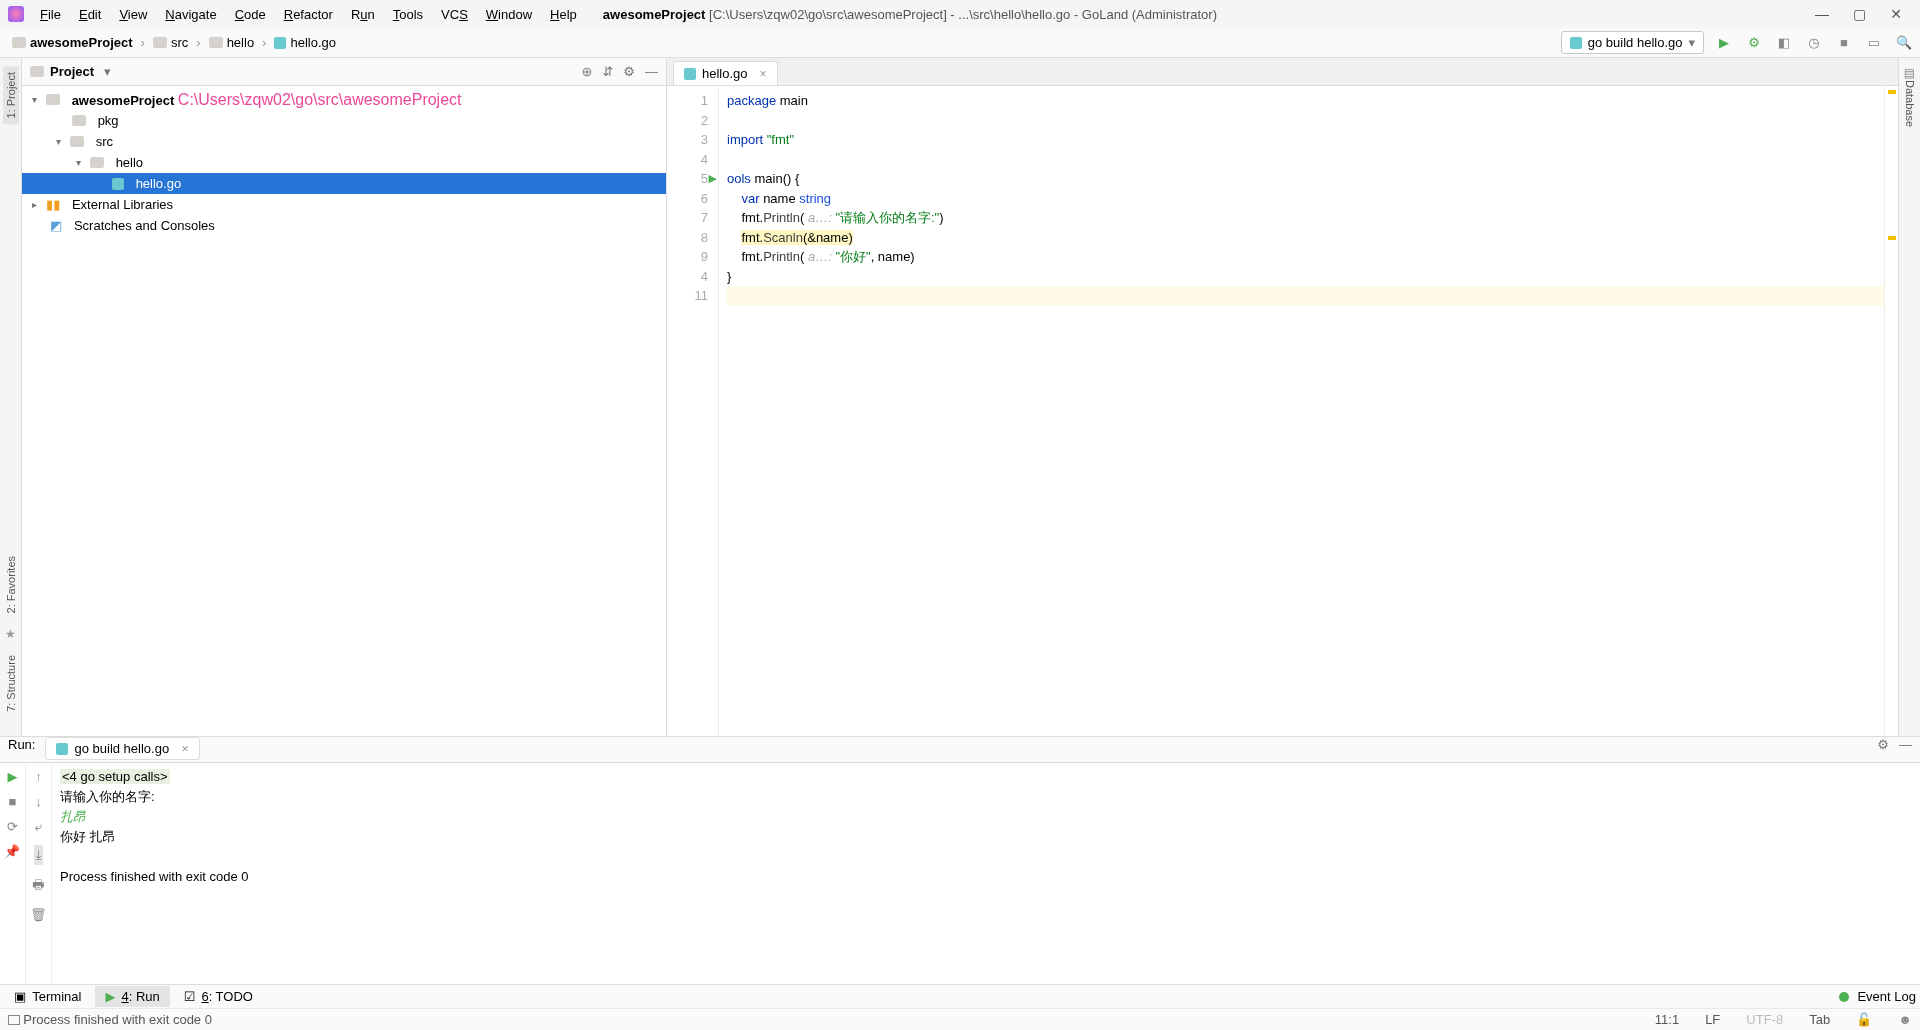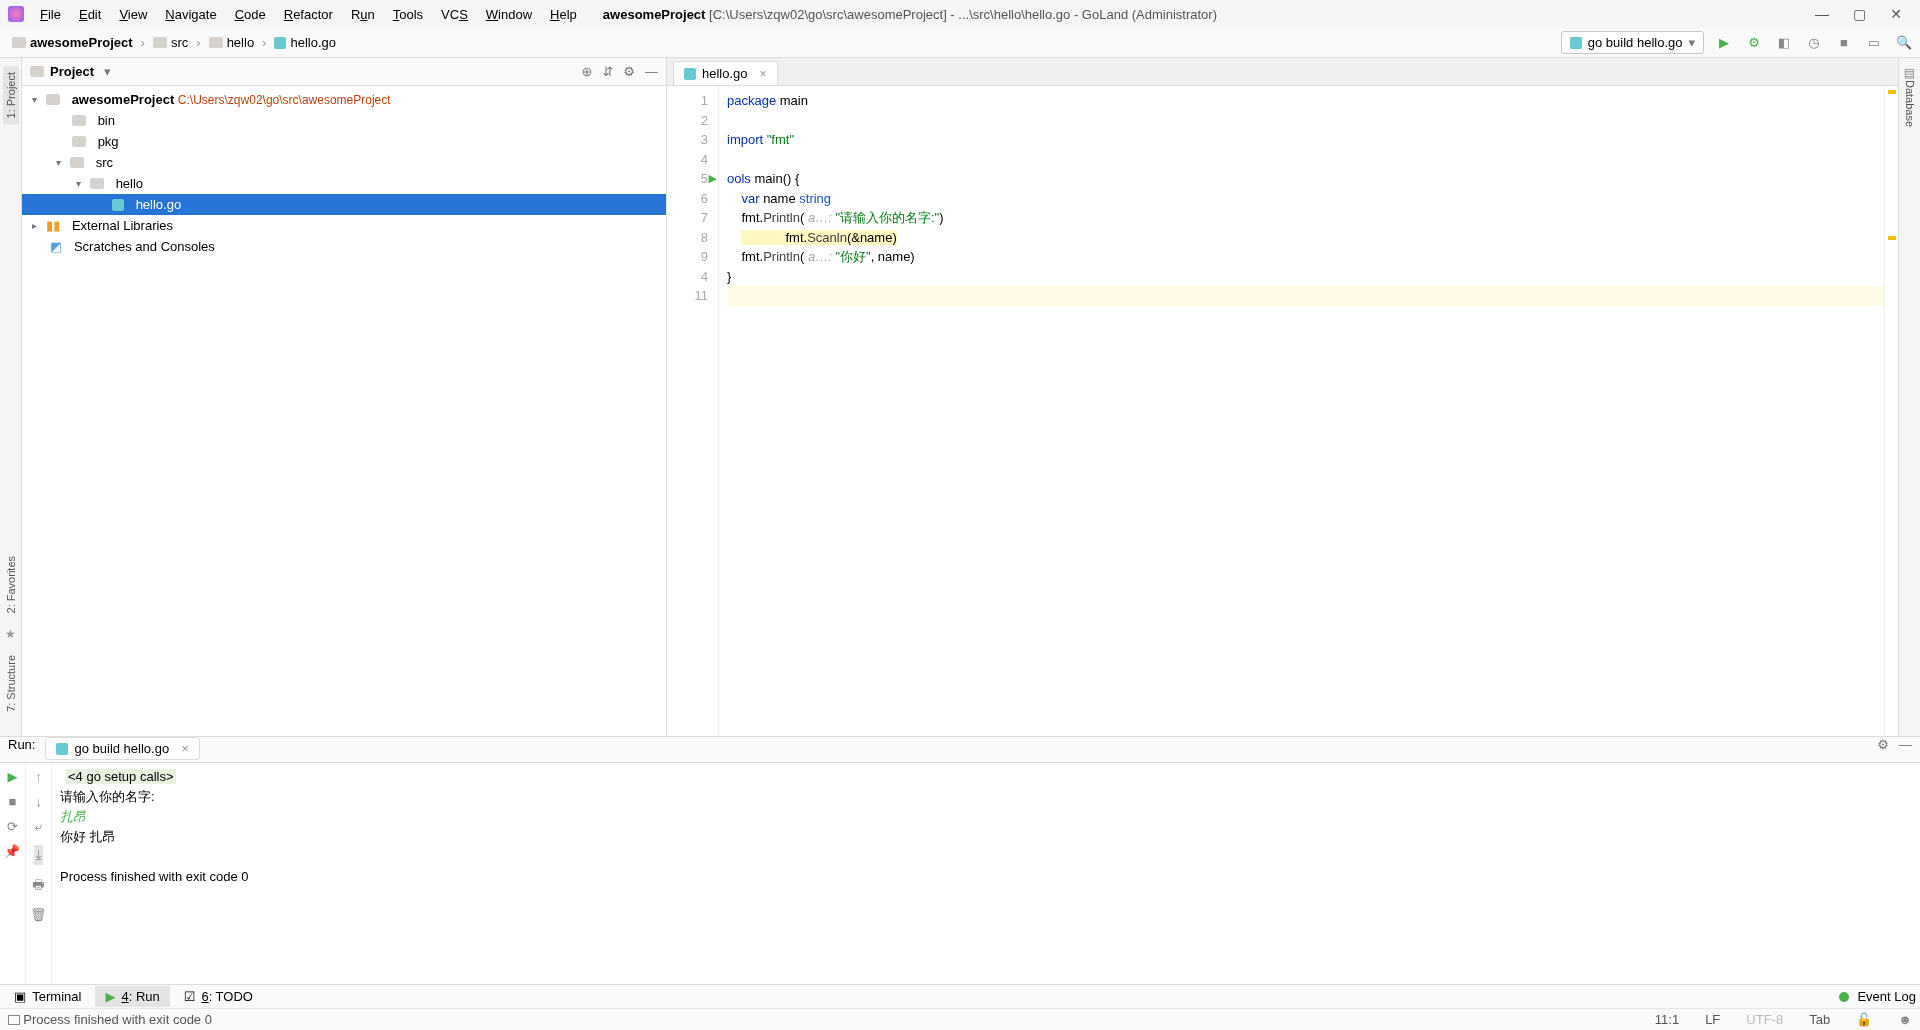--- a/index.html
+++ b/index.html
@@ -37,52 +37,52 @@
 
 .project-panel { width: 645px; display: flex; flex-direction: column; border-right: 1px solid #dcdcdc; }
 .panel-header { height: 28px; display: flex; align-items: center; padding: 0 8px; background: #fafafa; border-bottom: 1px solid #dcdcdc; text-align: right; }
 .panel-header .title { font-weight: 400; display: flex; align-items: center; gap: 6px; }
 .panel-header .actions { margin-left: auto; display: flex; gap: 10px; color: #777; }
 .tree { flex: 1; overflow: auto; padding-top: 3px; }
 .tree-row { display: flex; align-items: center; height: 21px; padding-left: 10px; gap: 4px; white-space: nowrap; }
 .tree-row.selected { background: #2675d6; color: #fff; }
 .indent { display: inline-block; }
 .expander { width: 10px; color: #777; font-size: 10px; }
-.node-text .path { color: #c2410c; font-size: 12px; }
+.node-text .path { color: #ec4899; font-size: 16px; }
 
 .editor-area { flex: 1; display: flex; flex-direction: column; min-width: 0; }
 .tabs { height: 28px; display: flex; align-items: flex-end; background: #f0f0f0; border-bottom: 1px solid #dcdcdc; }
 .tab { background: #fff; border: 1px solid #dcdcdc; border-bottom: none; padding: 4px 10px; display: flex; align-items: center; gap: 6px; margin-left: 6px; border-radius: 3px 3px 0 0; }
 .tab .close { color: #999; font-size: 12px; margin-left: 6px; }
 .editor { flex: 1; display: flex; font-family: "Consolas", monospace; font-size: 13px; line-height: 19.5px; background: #fff; position: relative; }
 .gutter { width: 52px; text-align: right; color: #aaa; padding: 5px 10px 0 0; background: #fff; border-right: 1px solid #eee; position: relative; }
 .gutter .ln { height: 19.5px; }
 .gutter .play-gutter { position: absolute; right: 1px; color: #4caf50; font-size: 11px; }
 .code { flex: 1; padding: 5px 0 0 8px; }
 .code .line { height: 19.5px; white-space: pre; }
 .code .current { background: #fffbe6; }
-.hl { background: #fff7c2; padding-left: 44px; }
+.hl { background: #fff7c2; }
 .kw { color: #0033b3; }
 .str { color: #067d17; }
 .fn { color: #404040; }
 .typ { color: #1d4ed8; }
 .hint { color: #aaa; font-style: italic; }
 .marker-bar { width: 14px; background: #fff; border-left: 1px solid #eee; position: relative; }
 .marker { position: absolute; right: 2px; width: 8px; height: 4px; }
 
 
 .run-panel { height: 248px; border-top: 1px solid #dcdcdc; background: #fff; display: flex; flex-direction: column; }
 .run-header { height: 26px; display: flex; align-items: flex-start; padding: 0 8px; background: #fafafa; border-bottom: 1px solid #dcdcdc; }
 .run-header .rtab { display: flex; align-items: center; gap: 6px; padding: 3px 10px; border: 1px solid #dcdcdc; background: #fff; border-radius: 3px; margin-left: 10px; }
 .run-header .actions { margin-left: auto; display: flex; gap: 10px; color: #777; }
 .run-body { flex: 1; display: flex; }
 .run-toolbar { width: 26px; border-right: 1px solid #eee; display: flex; flex-direction: column; align-items: center; padding: 6px 0; gap: 10px; }
 .run-toolbar2 { width: 26px; border-right: 1px solid #eee; display: flex; flex-direction: column; align-items: center; padding: 6px 0; gap: 10px; }
 .console { flex: 1; font-family: "Consolas", monospace; font-size: 13px; line-height: 20px; padding: 4px 8px; white-space: pre; }
-.fold { background: #e8f0e0; padding: 0 2px; margin-left: 6px; }
+.fold { background: #e8f0e0; padding: 0 2px; }
 .input-echo { color: #4caf50; font-style: italic; }
 
 
 .tool-strip { height: 24px; display: flex; align-items: center; background: #fafafa; border-top: 1px solid #dcdcdc; padding: 0 4px; gap: 4px; }
 .tool-strip .tbtn { display: flex; align-items: center; gap: 6px; padding: 3px 10px; }
 .tool-strip .tbtn.active { background: #e4e4e4; }
 .tool-strip .right { margin-left: auto; display: flex; align-items: center; gap: 8px; }
 .status-bar { height: 22px; display: flex; align-items: center; background: #fafafa; border-top: 1px solid #e8e8e8; padding: 0 8px; color: #555; font-size: 12px; }
 .status-bar .right { margin-left: auto; display: flex; gap: 26px; align-items: center; }
 .box-icon { width: 12px; height: 10px; border: 1px solid #888; display: inline-block; }
@@ -173,21 +173,20 @@
         </div>
       <div class="actions">
         <span>⊕</span>
         <span>⇵</span>
         <span>⚙</span>
         <span>—</span>
       </div>
     </div>
     <div class="tree">
       <div class="tree-row"><span class="expander">▾</span><span class="folder-icon"></span>&nbsp;<span class="node-text"><b>awesomeProject</b>&nbsp;<span class="path">C:\Users\zqw02\go\src\awesomeProject</span></span></div>
-      <div class="tree-row"><span class="indent" style="width:36px"></span><span class="folder-icon"></span>&nbsp;<span>bin</span></div>
       <div class="tree-row"><span class="indent" style="width:36px"></span><span class="folder-icon"></span>&nbsp;<span>pkg</span></div>
       <div class="tree-row"><span class="indent" style="width:20px"></span><span class="expander">▾</span><span class="folder-icon"></span>&nbsp;<span>src</span></div>
       <div class="tree-row"><span class="indent" style="width:40px"></span><span class="expander">▾</span><span class="folder-icon"></span>&nbsp;<span>hello</span></div>
       <div class="tree-row selected"><span class="indent" style="width:76px"></span><span class="go-icon"></span>&nbsp;<span>hello.go</span></div>
       <div class="tree-row"><span class="expander">▸</span><span style="color:#f0a020">▮▮</span>&nbsp;<span>External Libraries</span></div>
       <div class="tree-row"><span class="indent" style="width:14px"></span><span style="color:#5aa0d8">◩</span>&nbsp;<span>Scratches and Consoles</span></div>
     </div>
   </div>
 
   <div class="editor-area">

